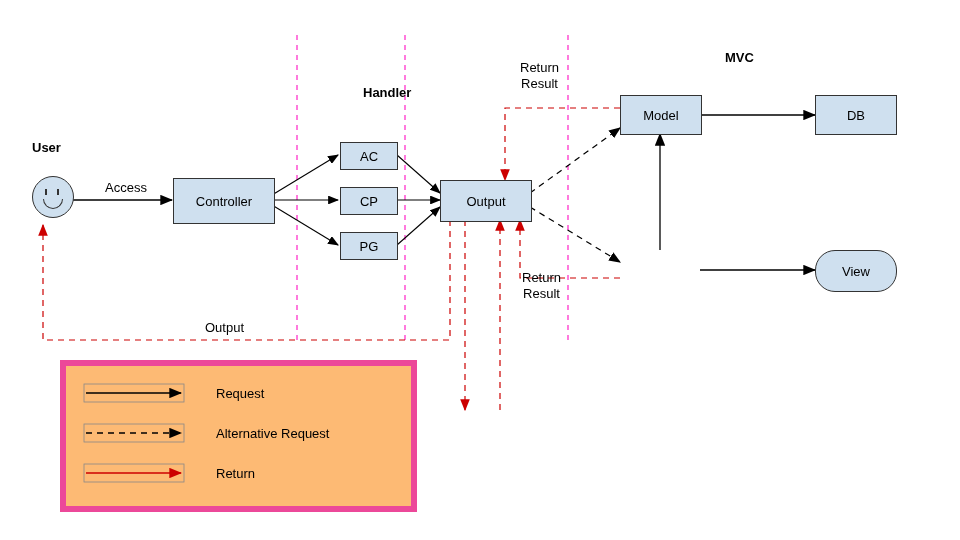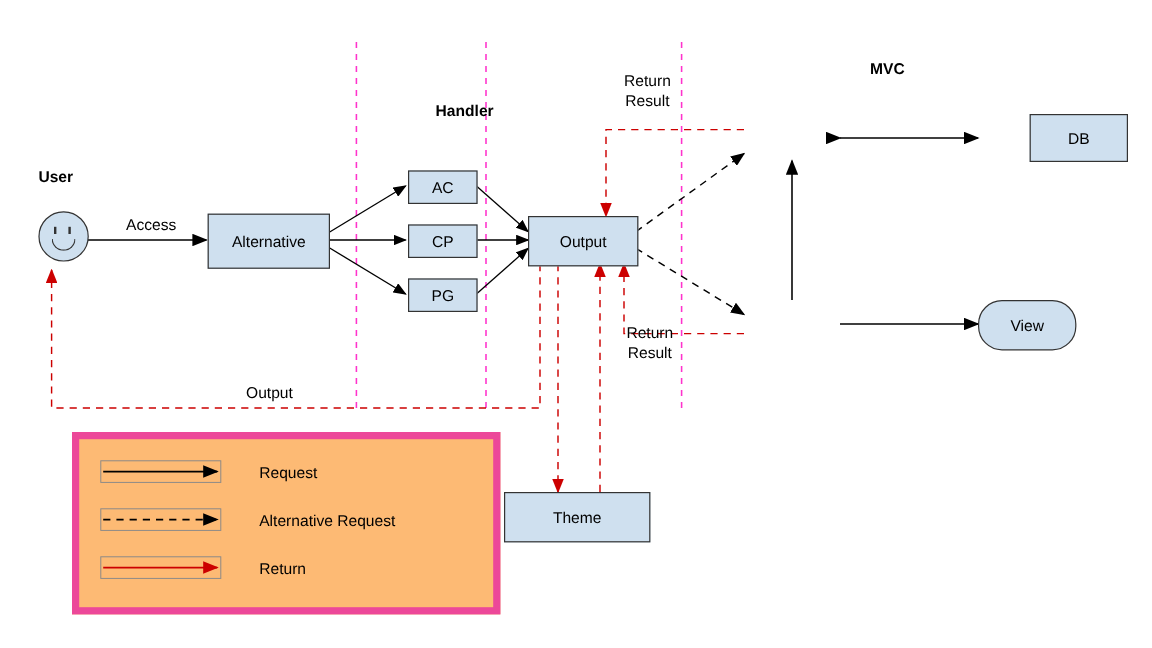--- a/index.html
+++ b/index.html
@@ -70,42 +70,42 @@
       <span class="eye r"></span>
       <span class="smile"></span>
   </div>
   <div class="label" style="left:105px;top:180px;">Access</div>
 
   <div class="label bold" style="left:315px;top:85px;margin-left:48px;">Handler</div>
 
   <div class="label bold" style="left:725px;top:50px;">MVC</div>
 
   <div class="box" style="left:173px;top:178px;width:100px;height:44px;">
-      <span>Alternative</span>
+      <span>Controller</span>
     </div>
   <div class="box" style="left:340px;top:142px;width:56px;height:26px;">
       <span>AC</span>
     </div>
   <div class="box" style="left:340px;top:187px;width:56px;height:26px;">
       <span>CP</span>
     </div>
   <div class="box" style="left:340px;top:232px;width:56px;height:26px;">
       <span>PG</span>
     </div>
   <div class="box" style="left:440px;top:180px;width:90px;height:40px;">
       <span>Output</span>
     </div>
-  <div class="box" style="left:858px;top:95px;width:80px;height:38px;">
+  <div class="box" style="left:620px;top:95px;width:80px;height:38px;">
+      <span>Model</span>
+    </div>
+  <div class="box" style="left:815px;top:95px;width:80px;height:38px;">
       <span>DB</span>
     </div>
   <div class="box" style="left:815px;top:250px;width:80px;height:40px;border-radius:20px;">
       <span>View</span>
-    </div>
-  <div class="box" style="left:420px;top:410px;width:120px;height:40px;">
-      <span>Theme</span>
     </div>
 
   <div class="label" style="left:520px;top:60px;line-height:1.2;">Return
 Result</div>
   <div class="label" style="left:522px;top:270px;line-height:1.2;">Return
 Result</div>
   <div class="label" style="left:205px;top:320px;">Output</div>
 
   <div class="legend" style="left:60px;top:360px;width:345px;height:140px;">
     <svg width="345" height="140">

